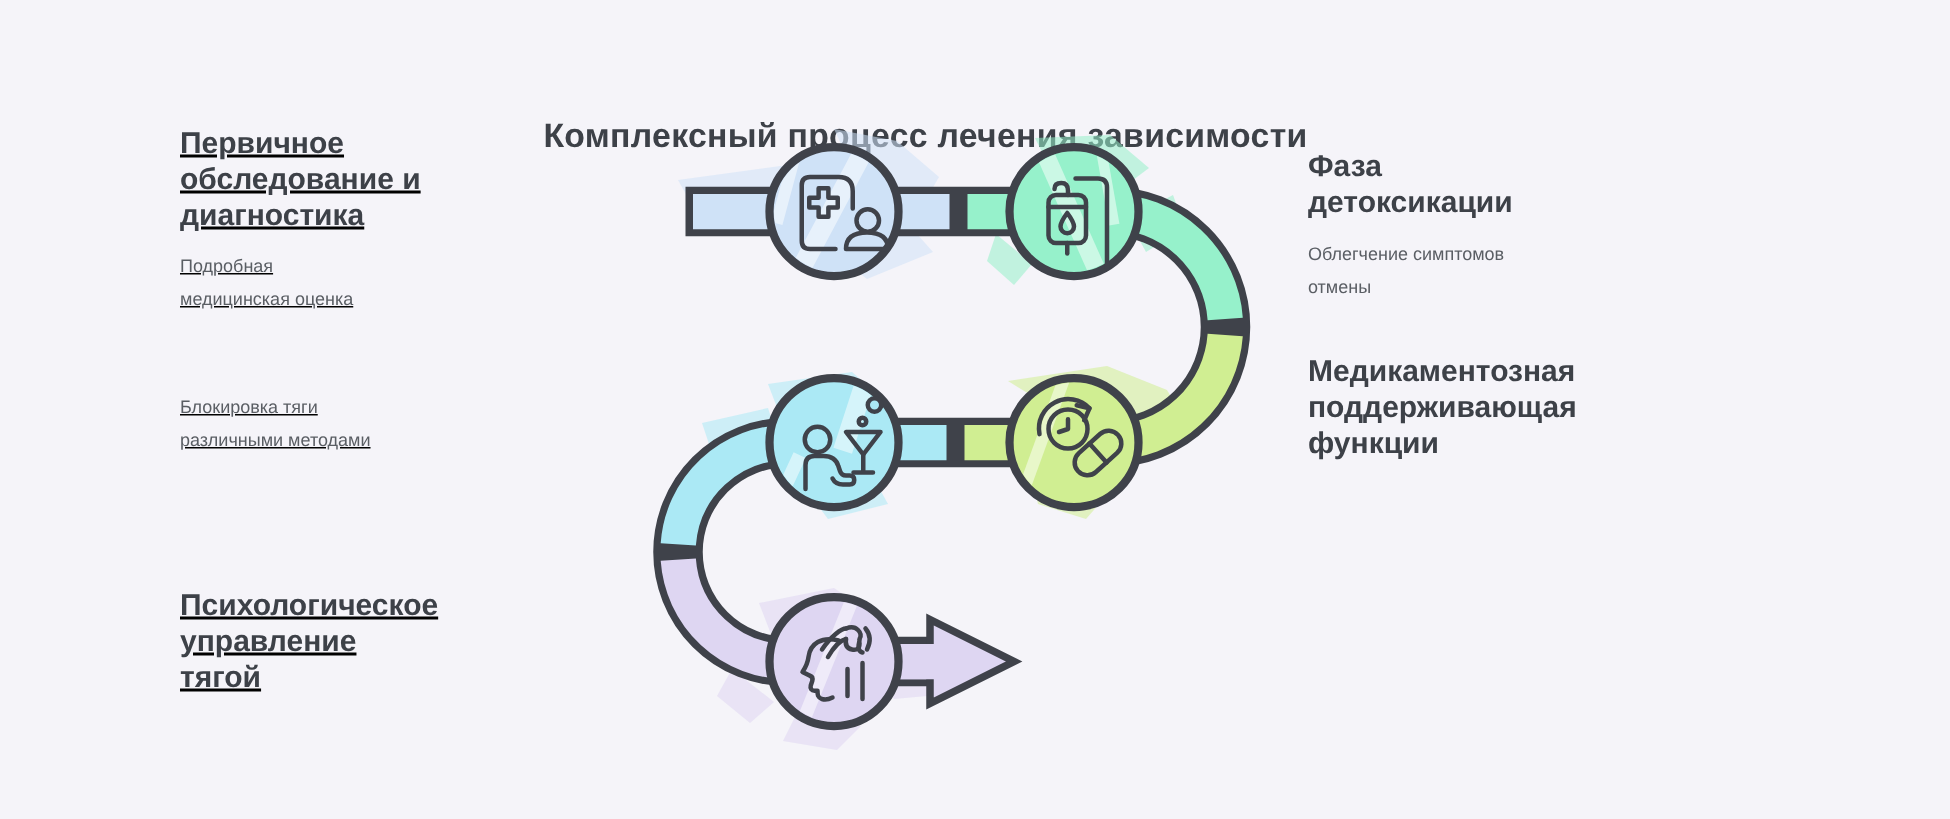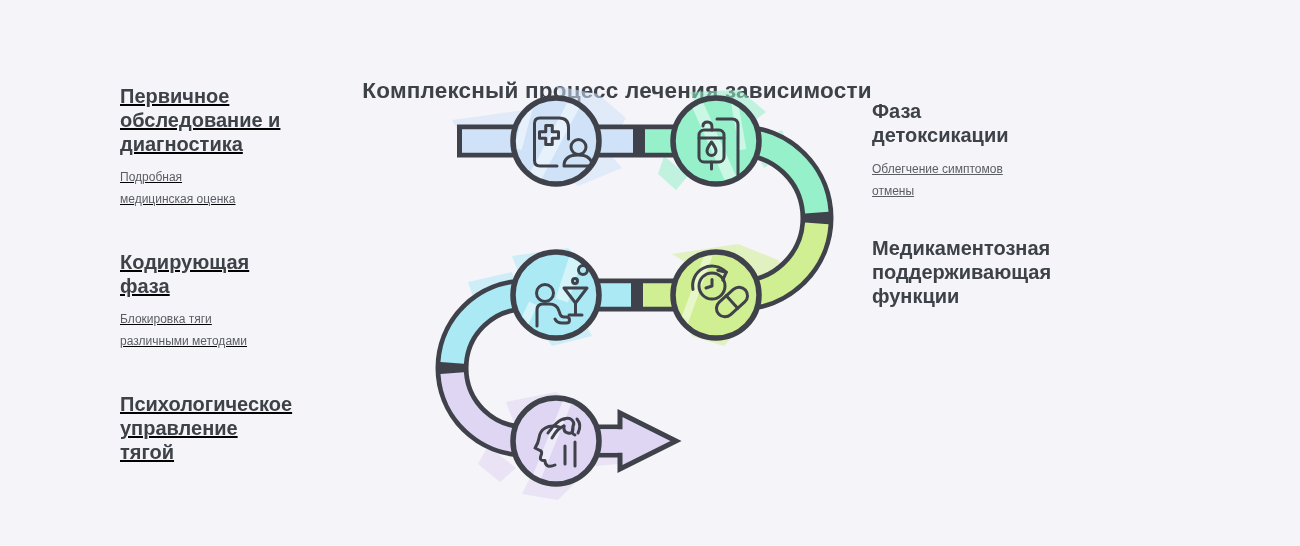--- a/index.html
+++ b/index.html
@@ -5,21 +5,21 @@
   html,body{margin:0;padding:0;}
   body{width:1300px;height:546px;background:var(--bg,#f5f4f9);position:relative;overflow:hidden;
        font-family:"Liberation Sans",sans-serif;}
   .title{position:absolute;top:30px;left:0;width:1234px;text-align:center;
          font-size:22.5px;font-weight:700;color:var(--heading,#3d4148);letter-spacing:.2px;margin-top:48px;}
   .label{position:absolute;}
   .label.left{right:900px;width:280px;text-align:left;text-decoration:underline;}
   .label.right{left:872px;width:280px;text-align:left;}
   .label h3{margin:0;font-size:20px;line-height:24px;font-weight:700;color:var(--heading,#3d4148);white-space:pre-line;}
   .label p{margin:10px 0 0 0;font-size:12px;line-height:22px;color:var(--subtitle,#5a5e64);white-space:pre-line;}
-  .label.right p{margin-top:11px;text-decoration:underline;}
+  .label.right p{margin-top:11px;}
   svg{position:absolute;top:0;left:0;}
   .pipe-dark{fill:none;stroke:var(--outline,#3f424a);stroke-width:33;}
   .pipe-seg{fill:none;stroke-width:23.5;}
   .node-circle{stroke:var(--outline,#3f424a);stroke-width:5.5;}
   .icon{fill:none;stroke:var(--outline,#3f424a);stroke-width:3;stroke-linecap:round;stroke-linejoin:round;}
   .splash{opacity:.55;stroke:none;}
   .streak{fill:#ffffff;opacity:.5;}
 </style>
 </head>
 <body style="--bg: #f5f4f9; --outline: #3f424a; --heading: #3d4148; --subtitle: #5a5e64;">
@@ -38,22 +38,20 @@
 детоксикации</h3>
   <p>Облегчение симптомов
 отмены</p>
 </div>
 <div class="label right" style="top:236px">
   <h3>Медикаментозная
 поддерживающая
 функции</h3>
 </div>
 <div class="label left" style="top:250px">
-  <h3>Кодирующая
-фаза</h3>
   <p>Блокировка тяги
 различными методами</p>
 </div>
 <div class="label left" style="top:392px">
   <h3>Психологическое
 управление
 тягой</h3>
 </div>
 
 <svg width="1300" height="546" viewBox="0 0 1300 546">

